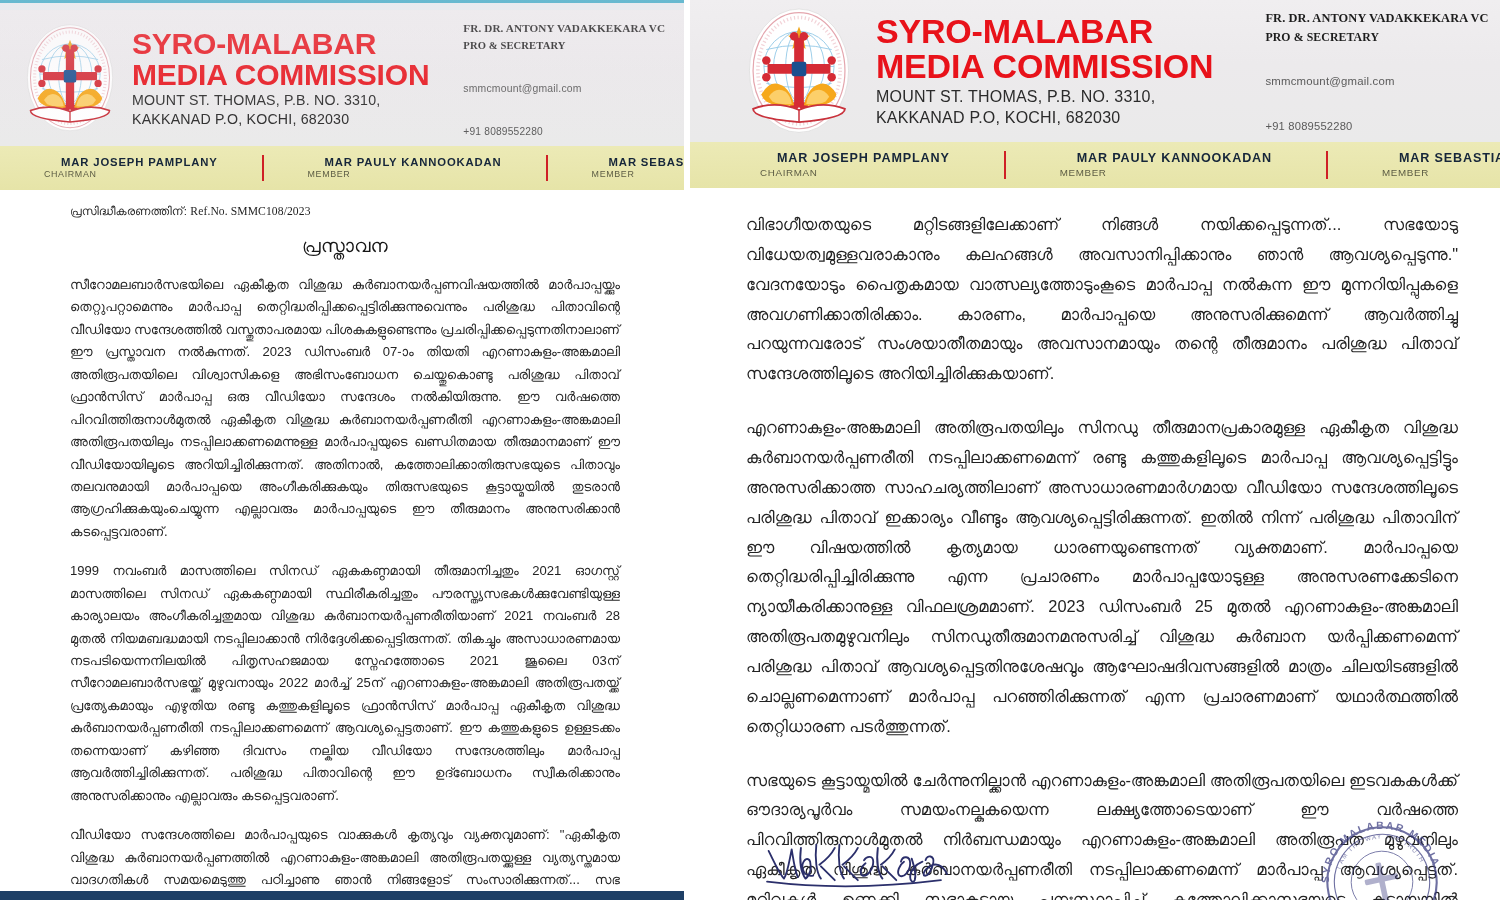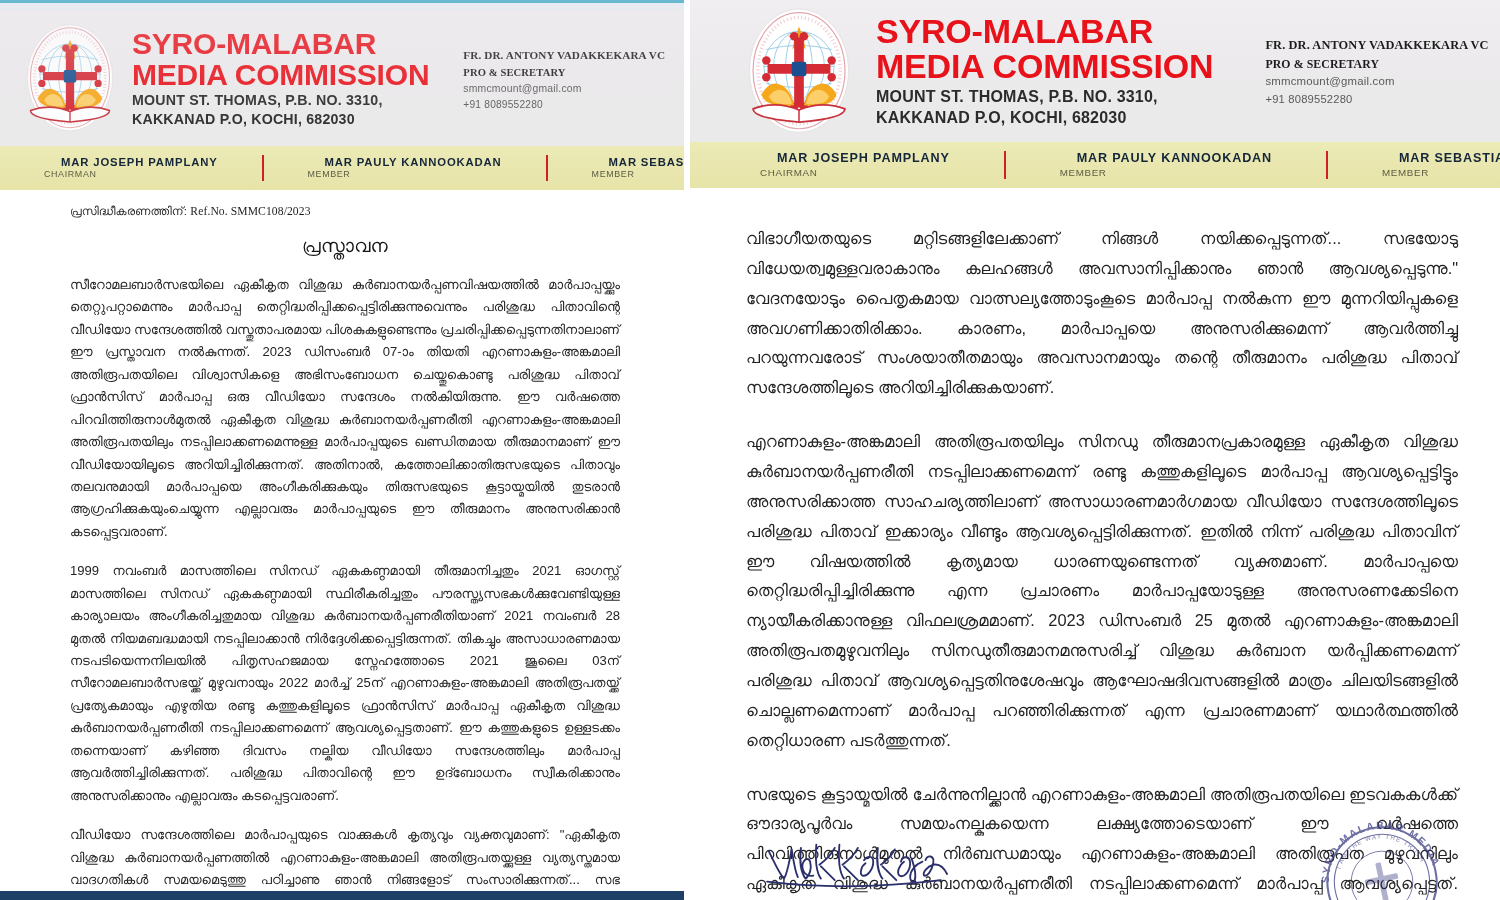--- a/index.html
+++ b/index.html
@@ -67,21 +67,21 @@
     font-family: "Liberation Sans", sans-serif;
   }
   .page-left  .org-title { font-size: 30px; }
   .page-right .org-title { font-size: 34px; }
   .org-title span { display: block; white-space: nowrap; }
   .org-addr {
     color: #2b2b2b;
     line-height: 1.32;
     margin-top: 1px;
     letter-spacing: 0.2px;
-    font-weight: 700;
+    font-weight: 400;
   }
   .page-left  .org-addr { font-size: 14.2px; }
   .page-right .org-addr { font-size: 16px; }
   .org-addr span { display: block; white-space: nowrap; }
 
   
   .contact {
     flex: none;
     color: #1d1d1d;
     line-height: 1.55;
@@ -97,20 +97,21 @@
   .contact .c-role {
     font-family: "Liberation Serif", serif;
     font-weight: 700;
     letter-spacing: 0.1px;
     white-space: nowrap;
   }
   .contact .c-mail, .contact .c-phone {
     color: #5a5a5a;
     letter-spacing: 0.2px;
     white-space: nowrap;
+    margin-top: 27px;
   }
   .page-left  .contact .c-name  { font-size: 11.2px; }
   .page-left  .contact .c-role  { font-size: 10.6px; }
   .page-left  .contact .c-mail  { font-size: 10.4px; }
   .page-left  .contact .c-phone { font-size: 10.2px; }
   .page-right .contact .c-name  { font-size: 12.4px; }
   .page-right .contact .c-role  { font-size: 11.8px; }
   .page-right .contact .c-mail  { font-size: 11.4px; }
   .page-right .contact .c-phone { font-size: 11.2px; }
 
@@ -182,21 +183,21 @@
   .doc-title {
     text-align: center;
     font-size: 18.5px;
     color: #161616;
     font-weight: 400;
     margin: 4px 0 16px 0;
     letter-spacing: 0.2px;
   }
 
   .para { margin: 0 0 17px 0; }
-  .page-right .para { margin: 14px 0 24px 0; }
+  .page-right .para { margin: 0 0 24px 0; }
 
   
   .footer-bar {
     position: absolute; left: 0; right: 0; bottom: 0;
     height: 9px;
     background: #1e3f66;
   }
 
   .sign-area {
     position: absolute;

